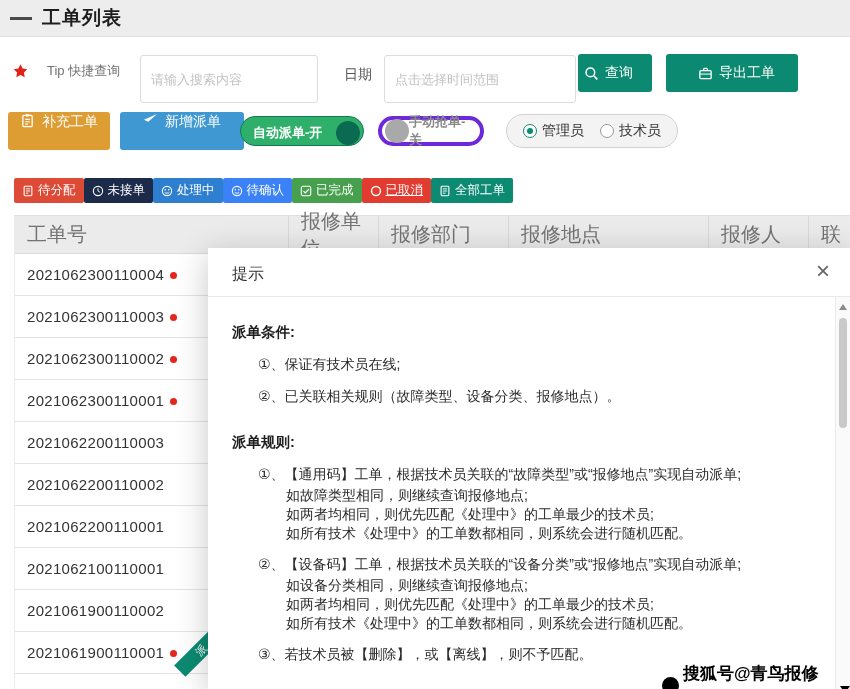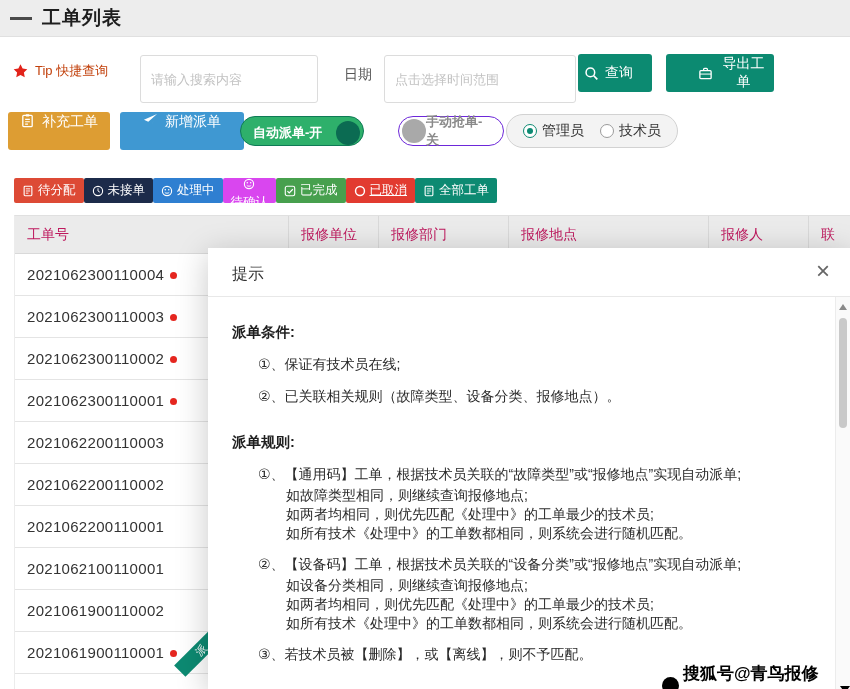--- a/index.html
+++ b/index.html
@@ -8,68 +8,68 @@
     width:850px; height:689px; position:relative; overflow:hidden;
     background:#fff; font-family:"Liberation Sans","DejaVu Sans",sans-serif;
   }
   
   .topbar { position:absolute; left:0; top:0; width:850px; height:37px; background:#ededed;
     border-bottom:1px solid #e0e0e0; display:flex; align-items:center; gap:10px; padding-left:10px; }
   .title-dash { width:22px; height:3px; background:#4a4a4a; }
   .page-title { font-size:19px; font-weight:bold; color:#1e1e1e; letter-spacing:1px; }
 
   
-  .tip { position:absolute; left:12px; top:62px; display:flex; align-items:center; gap:6px;
-    font-size:13px; color:#c2410c; }
+  .tip { position:absolute; left:12px; top:62px; display:flex; align-items:center; gap:18px;
+    font-size:13px; color:#737373; }
   .inp { position:absolute; height:48px; border:1px solid #dcdcdc; border-radius:3px;
     padding:8px 10px; font-size:13px; color:#333; outline:none; background:#fff; font-family:inherit; }
   .inp::placeholder { color:#c2c2c2; }
   .search { left:140px; top:55px; width:178px; }
   .date { left:384px; top:55px; width:192px; }
   .date-label { position:absolute; left:344px; top:66px; font-size:14px; color:#555; }
   .tbtn { position:absolute; height:38px; border:none; border-radius:3px; background:#0c8a71;
     color:#fff; font-size:14px; display:flex; align-items:center; justify-content:flex-start; gap:6px;
     cursor:pointer; font-family:inherit; }
   .query { left:578px; top:54px; width:74px; }
-  .export { left:666px; top:54px; width:108px;padding-left:32px; }
+  .export { left:666px; top:54px; width:132px;padding-left:32px; }
 
   
   .abtn { position:absolute; top:112px; height:38px; border:none; border-radius:3px; color:#fff;
     font-size:14px; display:flex; align-items:flex-start; justify-content:center; gap:7px; cursor:pointer;
     font-family:inherit; }
   .supplement { left:8px; width:102px; background:#dd9d33; }
   .dispatch { left:120px; width:124px; background:#3f98d2; }
   .toggle { position:absolute; top:116px; height:30px; border-radius:16px; display:flex;
     align-items:center; justify-content:space-between; cursor:pointer; }
   .toggle.on { left:240px; width:124px; background:#2eb06b; border:1px solid #0f7a56; padding:4px 3px 0 12px; }
   .toggle.on .tg-label { color:#fff; font-size:13px; font-weight:bold; }
   .knob { width:24px; height:24px; border-radius:50%; flex:0 0 auto; }
   .toggle.on .knob { background:#0b6b52; }
-  .toggle.off { left:398px; width:106px; background:#fff; border:1px solid #6d28d9; padding:0 12px 0 3px; }
+  .toggle.off { left:378px; width:106px; background:#fff; border:4px solid #6d28d9; padding:0 12px 0 3px; }
   .toggle.off .knob { background:#a9a9a9; }
   .toggle.off .tg-label { color:#8a8a8a; font-size:13px; font-weight:bold; }
   .role-group { position:absolute; left:506px; top:114px; height:34px; border:1px solid #d2d2d2;
     background:#f3f3f3; border-radius:17px; display:flex; align-items:center; gap:16px; padding:0 16px; }
   .radio { display:flex; align-items:center; gap:5px; font-size:14px; color:#333; cursor:pointer; }
   .rdo { width:14px; height:14px; border-radius:50%; border:1px solid #9b9b9b; background:#fff; position:relative; }
   .rdo.checked { border-color:#0d8a72; }
   .rdo.checked::after { content:""; position:absolute; left:3px; top:3px; width:6px; height:6px;
     border-radius:50%; background:#0d8a72; }
 
   
   .status-tabs { position:absolute; left:14px; top:178px; display:flex; }
   .stab { height:25px; padding:0 8px; border-radius:2px; color:#fff; font-size:12.5px;
     display:flex; align-items:center; gap:4px; cursor:pointer; }
   .stab-ic { display:flex; align-items:center; }
 
   
   .table { position:absolute; left:14px; top:215px; right:0; bottom:0; border-top:1px solid #e0e0e0;
     border-left:1px solid #ececec; }
   .thead { display:flex; height:38px; background:#ebebeb; border-bottom:1px solid #d9d9d9;
-    align-items:stretch; font-size:14px; color:#be185d; }
+    align-items:stretch; font-size:20px; color:#737373; }
   .th { padding-left:12px; border-right:1px solid #d9d9d9; display:flex; align-items:center; }
   .col0 { width:274px; } .col1 { width:90px; } .col2 { width:130px; }
   .col3 { width:200px; } .col4 { width:100px; } .col5 { flex:1; border-right:none; }
   .trow { height:42px; border-bottom:1px solid #e4e4e4; display:flex; align-items:center;
     padding-left:12px; font-size:15px; color:#333; position:relative; background:#fff; cursor:pointer; }
   .onum { letter-spacing:0.3px; }
   .dot { width:7px; height:7px; border-radius:50%; background:#e5261f; margin-left:6px; margin-top:2px; }
   .ribbon { position:absolute; left:156px; top:10px; width:60px; height:16px; background:#0d8a72;
     color:#fff; font-size:11px; display:flex; align-items:center; justify-content:center;
     transform:rotate(-45deg); }
@@ -212,21 +212,21 @@
       <span class="stab-ic">
         <svg viewBox="0 0 14 14" width="12" height="12">
           <circle cx="7" cy="7" r="5.4" fill="none" stroke="#fff" stroke-width="1.3"></circle>
           <circle cx="5" cy="5.6" r="0.9" fill="#fff"></circle>
           <circle cx="9" cy="5.6" r="0.9" fill="#fff"></circle>
           <path d="M4.4 8.6c.9 1.3 4.3 1.3 5.2 0" stroke="#fff" stroke-width="1.1" fill="none"></path>
         </svg>
       </span>
       <span>处理中</span>
     </div>
-    <div class="stab" style="background: #d946ef; flex-direction: column;">
+    <div class="stab" style="background: #3b82f6;">
       <span class="stab-ic">
         <svg viewBox="0 0 14 14" width="12" height="12">
           <circle cx="7" cy="7" r="5.4" fill="none" stroke="#fff" stroke-width="1.3"></circle>
           <circle cx="5" cy="5.6" r="0.9" fill="#fff"></circle>
           <circle cx="9" cy="5.6" r="0.9" fill="#fff"></circle>
           <path d="M4.4 8.6c.9 1.3 4.3 1.3 5.2 0" stroke="#fff" stroke-width="1.1" fill="none"></path>
         </svg>
       </span>
       <span>待确认</span>
     </div>

